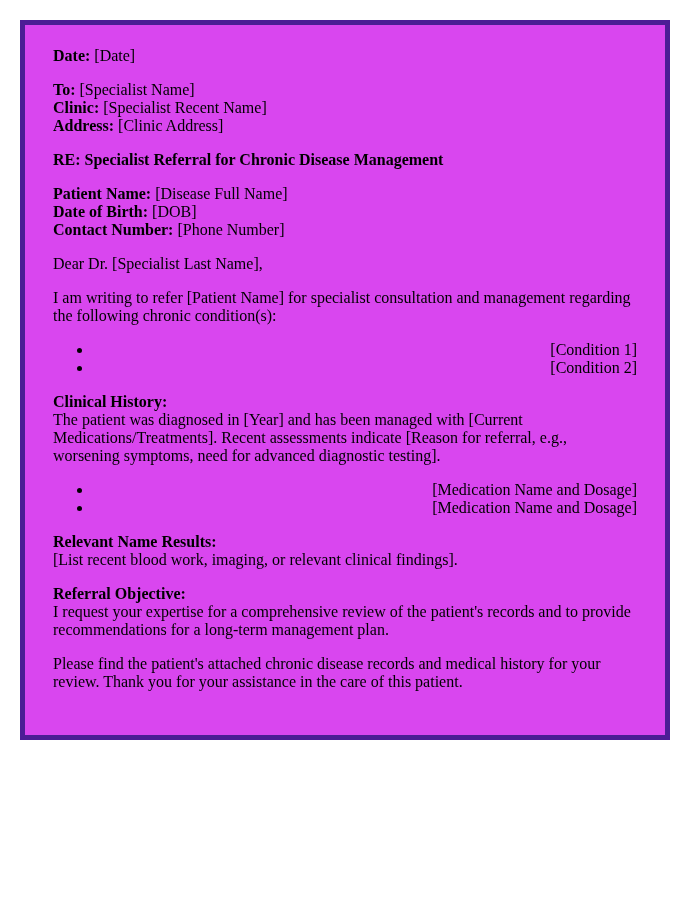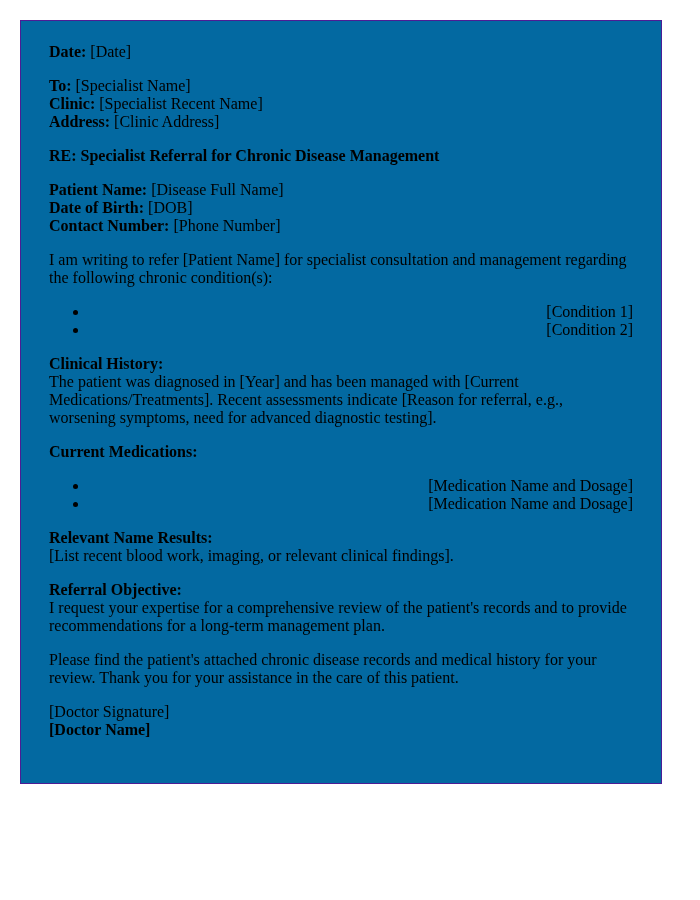--- a/index.html
+++ b/index.html
@@ -24,22 +24,22 @@
       width: 700px;
       height: 802px;
       overflow: hidden;
     }
     .letter {
       position: absolute;
       left: 20px;
       top: 20px;
       width: 584px;
       padding: 22px 28px 28px 28px;
-      border: 1px solid #4c1d95;
-      background: #0369a1;
+      border: 5px solid #4c1d95;
+      background: #d946ef;
     }
     .letter p {
       margin: 0 0 16px 0;
     }
     .letter ul {
       margin: 0 0 16px 0;
       padding-left: 40px;
       list-style: disc;
     }
     .letter li {
@@ -89,52 +89,48 @@
       <span class="line">
         <span class="label">Date of Birth:</span>
         <span>[DOB]</span>
       </span>
       <span class="line">
         <span class="label">Contact Number:</span>
         <span>[Phone Number]</span>
       </span>
     </p>
 
+    <p>Dear Dr. [Specialist Last Name],</p>
 
     <p>I am writing to refer [Patient Name] for specialist consultation and management regarding the following chronic condition(s):</p>
 
     <ul>
       <li>[Condition 1]</li>
       <li>[Condition 2]</li>
     </ul>
 
     <p>
       <span class="line label">Clinical History:</span>
       <span>The patient was diagnosed in [Year] and has been managed with [Current Medications/Treatments]. Recent assessments indicate [Reason for referral, e.g., worsening symptoms, need for advanced diagnostic testing].</span>
     </p>
 
-    <p class="label">Current Medications:</p>
 
     <ul>
       <li>[Medication Name and Dosage]</li>
       <li>[Medication Name and Dosage]</li>
     </ul>
 
     <p>
       <span class="line label">Relevant Name Results:</span>
       <span>[List recent blood work, imaging, or relevant clinical findings].</span>
     </p>
 
     <p>
       <span class="line label">Referral Objective:</span>
       <span>I request your expertise for a comprehensive review of the patient's records and to provide recommendations for a long-term management plan.</span>
     </p>
 
     <p>Please find the patient's attached chronic disease records and medical history for your review. Thank you for your assistance in the care of this patient.</p>
 
 
-    <p>
-      <span class="line">[Doctor Signature]</span>
-      <span class="line label">[Doctor Name]</span>
-    </p>
 
   </div>
 </div>
 
 </body></html>

